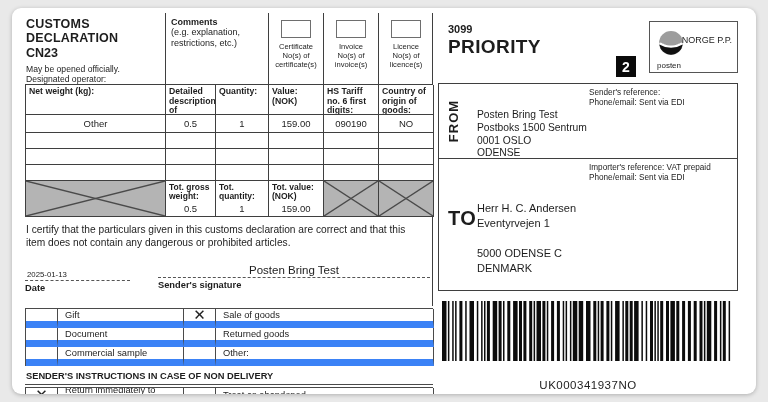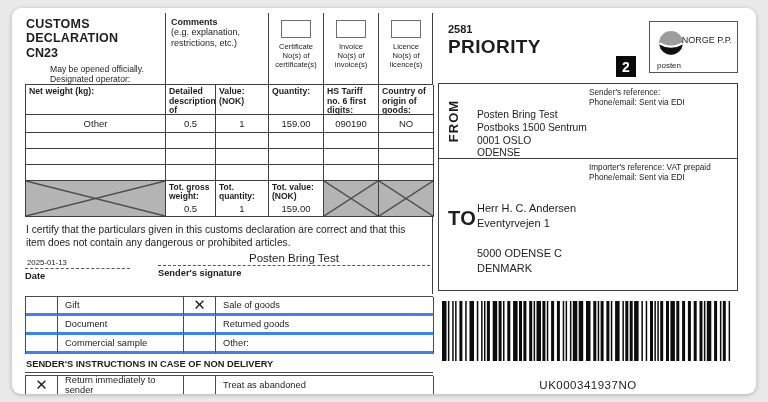--- a/index.html
+++ b/index.html
@@ -21,21 +21,21 @@
   .lp { position:absolute; left:13px; top:5px; width:408px; }
 
   .top {
     display:grid; grid-template-columns:140px 103px 55px 55px 55px;
     height:72px; border-bottom:1px solid #3f3f3f; border-right:1px solid #3f3f3f;
   }
   .top > div { border-left:1px solid #3f3f3f; padding:4px 5px; overflow:hidden; }
   .top > div:first-child { border-left:none; padding-left:1px; }
   .h-title { font-size:12.5px; font-weight:700; letter-spacing:.2px; line-height:1.15; }
   .h-code  { font-size:12.5px; font-weight:700; margin-bottom:4px; }
-  .h-note  { font-size:8.6px; line-height:1.25;margin-left:24px; }
+  .h-note  { font-size:8.6px; line-height:1.25; }
   .comments-label { font-size:9px; font-weight:700; }
   .comments-hint  { font-size:9px; line-height:1.25; }
   .chkcol { text-align:center; font-size:7.6px; line-height:1.2; padding-top:7px !important; }
   .chkbox { width:30px; height:18px; border:1.5px solid #6e6e6e; margin:0 auto 4px; background:#fff; }
 
   .tbl {
     display:grid; grid-template-columns:140px 50px 53px 55px 55px 55px;
     border-left:1px solid #3f3f3f;
   }
   .tbl > div {
@@ -49,35 +49,35 @@
   .te { height:16px; }
   .tt { height:36px; flex-direction:column; align-items:stretch !important; justify-content:flex-start !important; }
   .tot-label { font-weight:700; font-size:8.5px; line-height:1.1; text-align:left; padding:2px 3px 0; }
   .tot-value { font-size:9.5px; text-align:center; margin-top:1px; }
   .xcell { background:#b4b4b4; position:relative; }
   .xcell svg { position:absolute; inset:0; width:100%; height:100%; display:block; }
   .xcell line { stroke:#4a4a4a; stroke-width:1.4; }
 
   .certify-sig { width:408px; border-right:1px solid #3f3f3f; padding-top:6px; }
   .certify { font-size:10.2px; line-height:1.3; width:400px; padding-left:1px; }
-  .sig-row { position:relative; height:42px; margin-top:2px; }
+  .sig-row { position:relative; height:42px; margin-top:14px; }
   .date-block { position:absolute; left:0; top:0; width:105px; }
   .sig-block  { position:absolute; left:133px; top:0; width:272px; }
   .dashline { border-bottom:1.4px dashed #555; }
   .date-value { font-size:7.8px; padding:6px 0 1px 2px; }
   .sig-value  { font-size:11.5px; text-align:center; padding-bottom:1px; }
   .under-label { font-size:9.3px; font-weight:700; margin-top:2px; }
 
   .cats, .nd-row {
     display:grid; grid-template-columns:32px 126px 32px 218px;
     border-top:1px solid #4a4a4a; border-left:1px solid #4a4a4a;
     margin-top:2px;
   }
   .cats > div, .nd-row > div {
-    border-right:1px solid #4a4a4a; border-bottom:3px solid #3b82f6;
+    border-right:1px solid #4a4a4a; border-bottom:7px solid #3b82f6;
     height:19px; display:flex; align-items:center; font-size:9.3px; padding-left:7px;
     overflow:hidden;
   }
   .cats > div.cbx, .nd-row > div.cbx { justify-content:center; padding-left:0; }
   .xmark { font-size:15px; line-height:1; font-weight:400; color:#222; }
   .nd-title { font-size:9.3px; font-weight:700; padding:4px 1px 3px; border-bottom:1px solid #4a4a4a; margin-top:1px; }
   .nd-row > div { height:21px; }
 
   
   .rp { position:absolute; left:426px; top:5px; width:302px; height:378px; }
@@ -142,22 +142,22 @@
       <div class="chkcol">
         <div class="chkbox"></div>
         <div>Licence No(s) of licence(s)</div>
       </div>
     </div>
 
     <div class="tbl">
 
       <div class="th">Net weight (kg):</div>
       <div class="th">Detailed description of contents:</div>
+      <div class="th">Quantity:</div>
       <div class="th">Value: (NOK)</div>
-      <div class="th">Quantity:</div>
       <div class="th">HS Tariff no. 6 first digits:</div>
       <div class="th">Country of origin of goods:</div>
 
       <div class="td">Other</div>
       <div class="td">0.5</div>
       <div class="td">1</div>
       <div class="td">159.00</div>
       <div class="td">090190</div>
       <div class="td">NO</div>
 
@@ -269,21 +269,21 @@
       <div class="cbx">
           <span class="xmark"></span>
         </div>
       <div>Treat as abandoned</div>
     </div>
 
   </div>
 
   <div class="rp">
 
-    <div class="ship-code">2581</div>
+    <div class="ship-code">3099</div>
     <div class="service">PRIORITY</div>
 
     <div class="zone-box">2</div>
 
     <div class="postage-box">
       <svg class="logo" viewBox="0 0 24 24">
         <circle cx="12" cy="12" r="11" fill="#9d9d9d"></circle>
         <path d="M1.3,13.5 a10.8,10.8 0 0 0 21.4,0 L22,11.5 Q12,18 2,11.5 z" fill="#101010"></path>
         <path d="M1.3,12.2 Q12,18.5 22.7,12.2" stroke="#ffffff" stroke-width="2.2" fill="none"></path>
       </svg>

